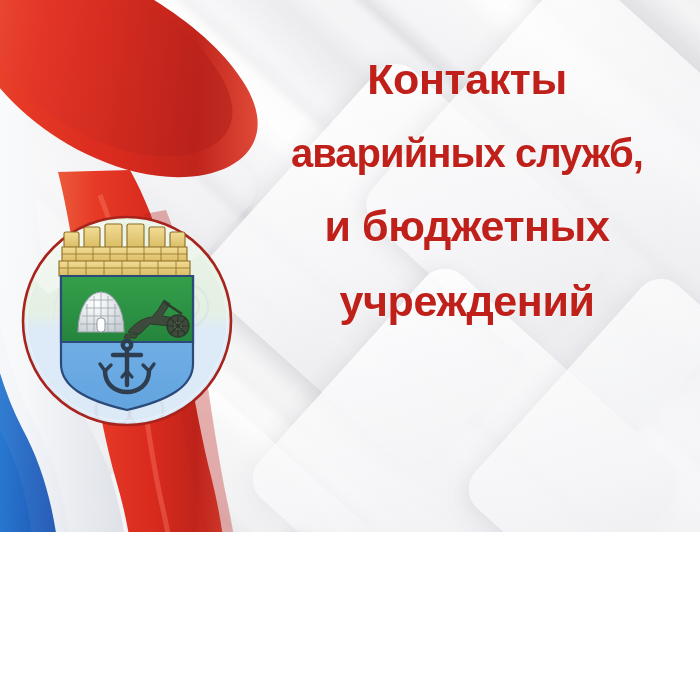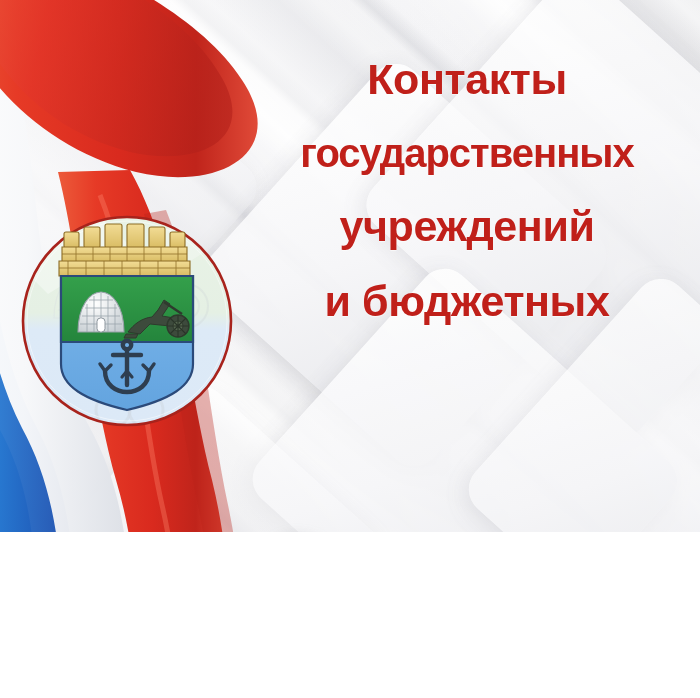--- a/index.html
+++ b/index.html
@@ -259,23 +259,23 @@
           <path d="M-22,22 L-27,15 M-22,22 L-16,16" stroke-width="3.4"></path>
           <path d="M22,22 L27,15 M22,22 L16,16" stroke-width="3.4"></path>
           <path d="M0,22 L-5,28 M0,22 L5,28" stroke-width="3.2"></path>
         </g>
       </g>
     </svg>
   </div>
 
   <div id="headline">
     <span class="ln">Контакты</span>
-    <span class="ln shrink">государственных</span>
+    <span class="ln shrink">аварийных служб,</span>
+    <span class="ln">и бюджетных</span>
     <span class="ln">учреждений</span>
-    <span class="ln">и бюджетных</span>
   </div>
 
   <div class="figure" id="fig-inspector">
     <svg width="158" height="170" viewBox="0 0 158 170">
       <defs>
         <radialGradient id="skinA" cx="0.35" cy="0.28" r="0.85">
           <stop offset="0%" stop-color="#FFFFFF"></stop>
           <stop offset="62%" stop-color="#F0F0F1"></stop>
           <stop offset="100%" stop-color="#C8C9CC"></stop>
         </radialGradient>

